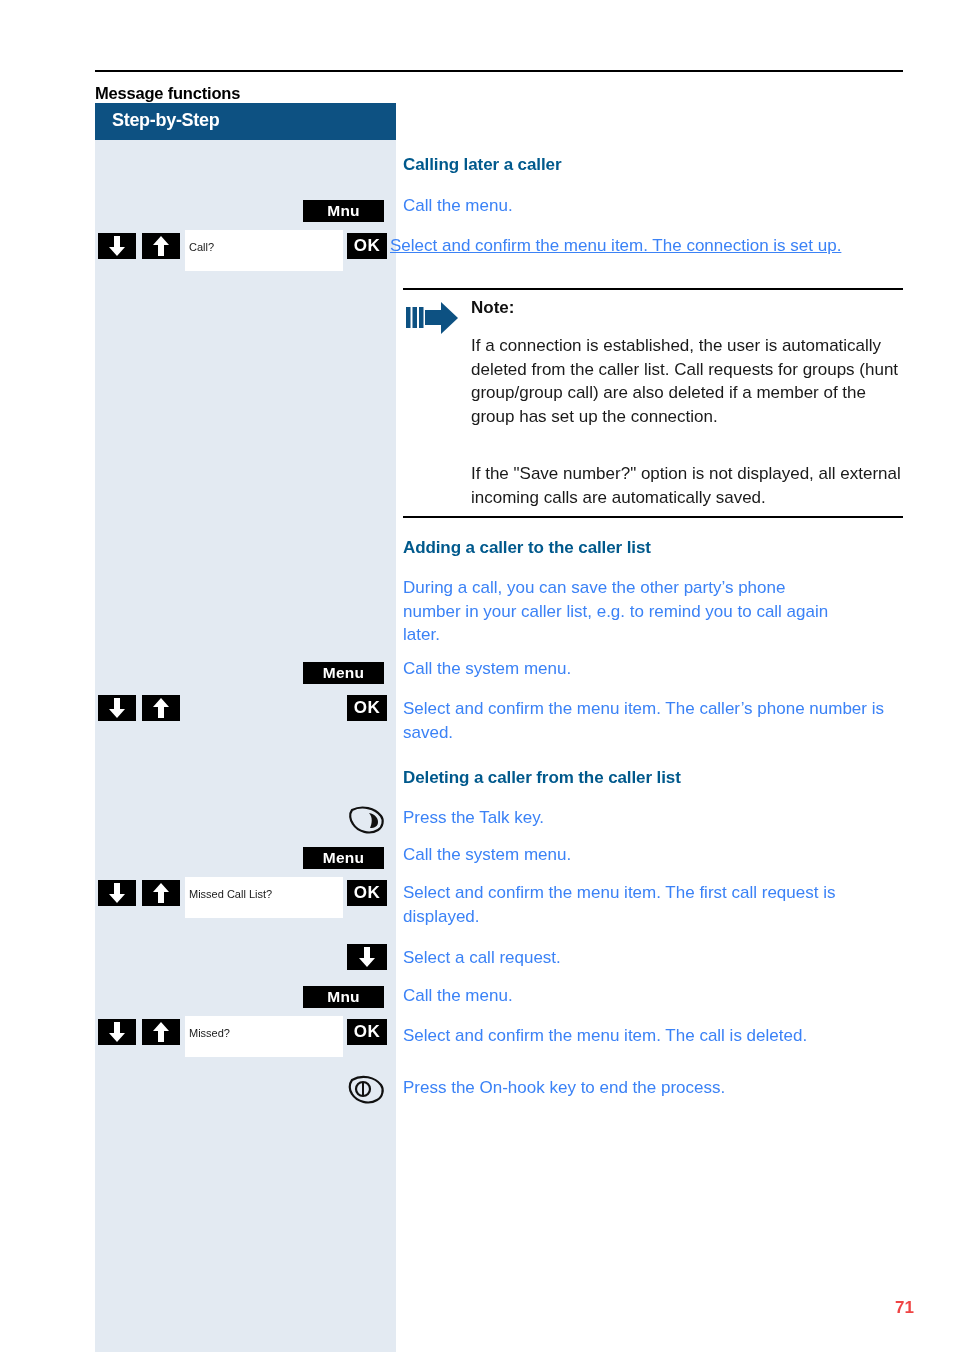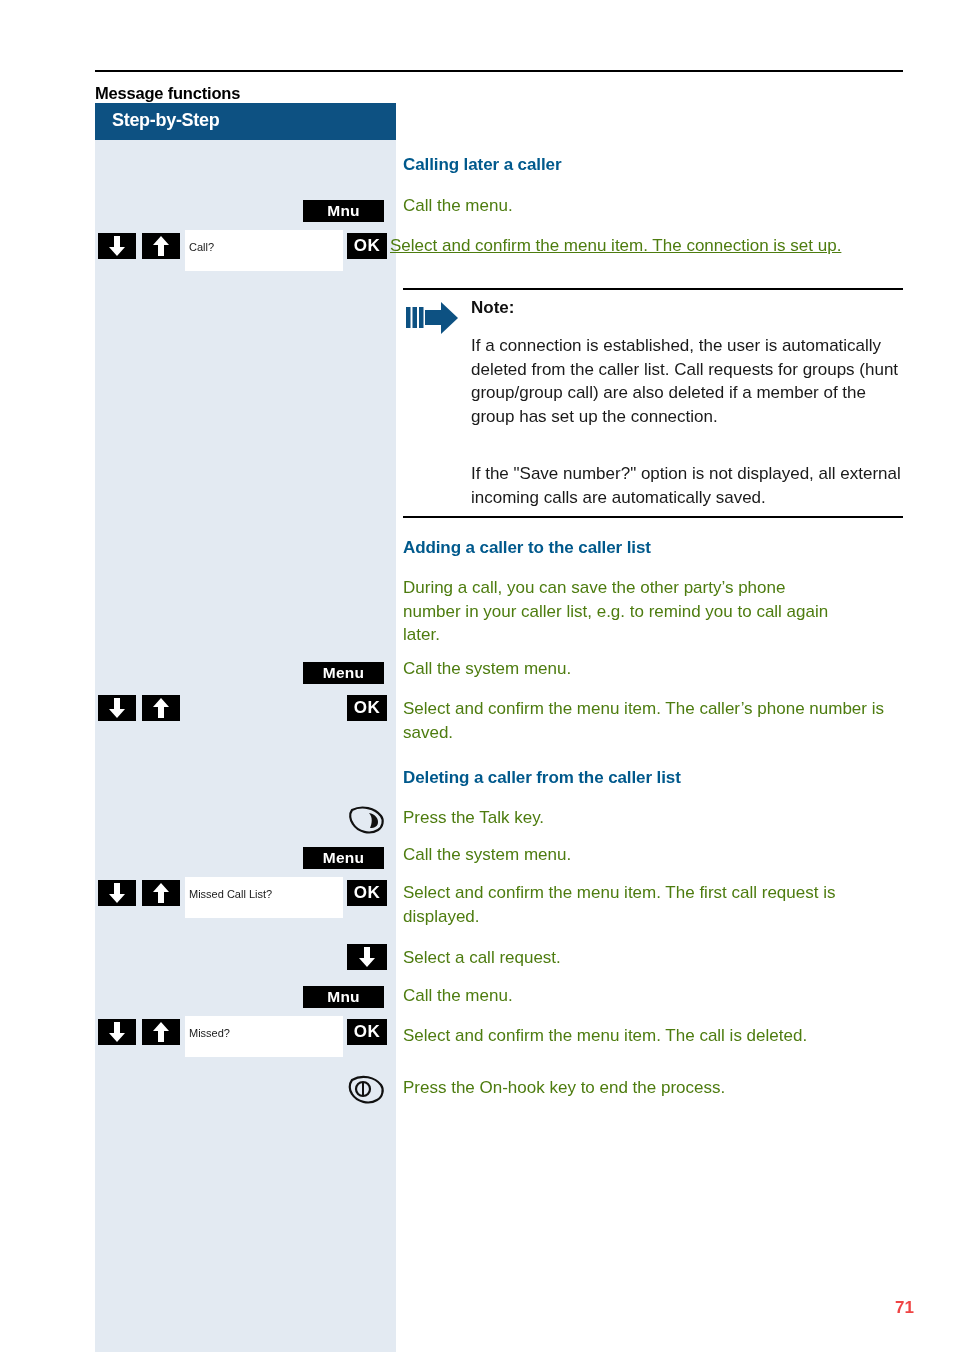--- a/index.html
+++ b/index.html
@@ -125,21 +125,21 @@
     font-weight: bold;
     color: #00598c;
     letter-spacing: -0.1px;
     line-height: 1.2;
     white-space: nowrap;
   }
   .para {
     position: absolute;
     font-size: 17px;
     line-height: 23.5px;
-    color: #4d7c0f;
+    color: #3b82f6;
     width: 500px;
   }
   .para.narrow { width: 432px; }
 
   
   .note-rule {
     position: absolute;
     left: 403px;
     width: 500px;
     height: 1.5px;

